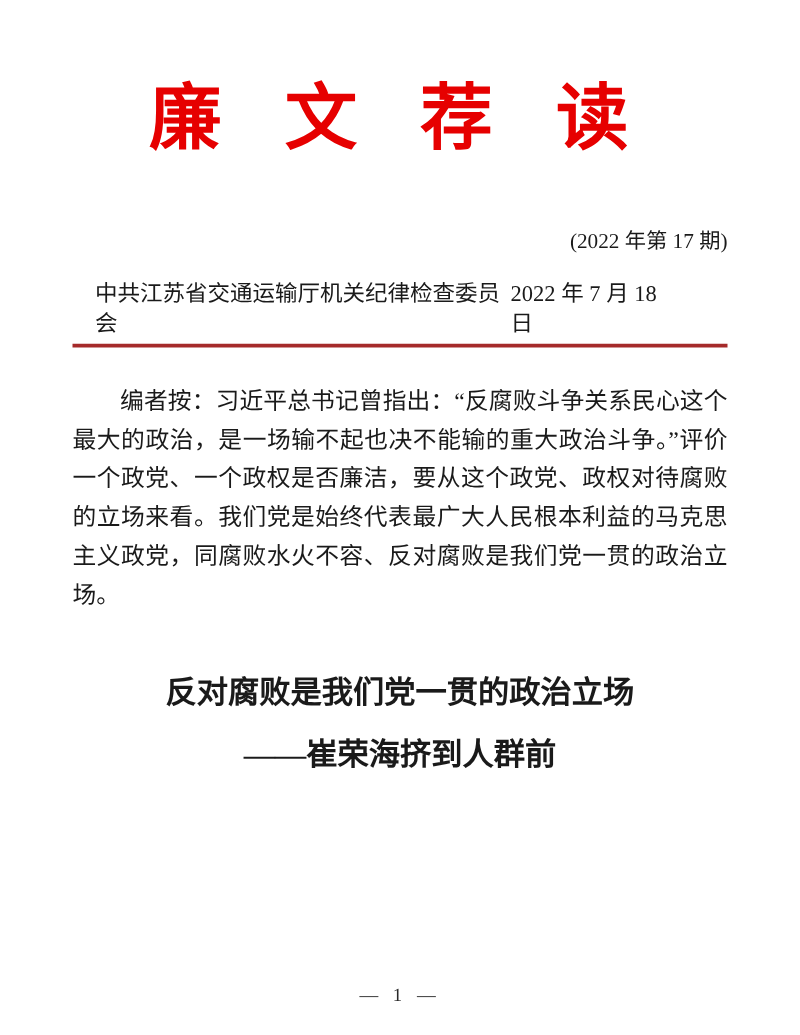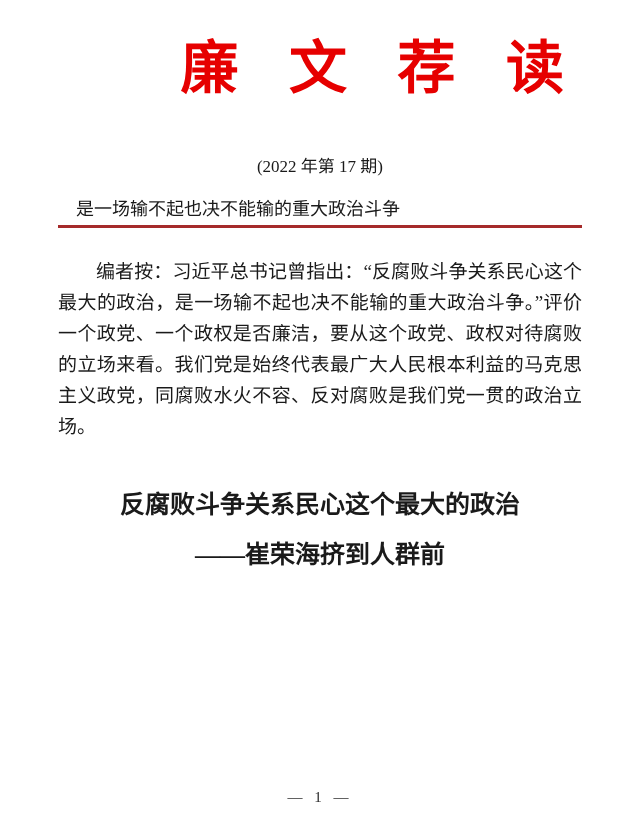--- a/index.html
+++ b/index.html
@@ -18,32 +18,32 @@
   .page{
     width:640px;height:828px;
     background:#ffffff;
     position:relative;
   }
   .content{
     margin:0 58px;
     width:524px;
   }
   .masthead{
-    padding-top:36px;
-    text-align:right;
+    padding-top:62px;
+    text-align:center;
     color:var(--masthead-red);
     font-size:58px;
     line-height:66px;
     font-weight:700;
     letter-spacing:18px;
     white-space:nowrap;
   }
   .issue-line{
     margin-top:54px;
-    text-align:center;
+    text-align:right;
     font-size:17px;
     line-height:22px;
   }
   .header-row{
     margin-top:19px;
     display:flex;
     justify-content:space-between;
     align-items:baseline;
     font-size:18px;
     line-height:24px;
@@ -91,29 +91,30 @@
 <body>
 
 <div class="page">
   <div class="content">
 
     <div class="masthead">廉 文 荐 读</div>
 
     <div class="issue-line">(2022 年第 17 期)</div>
 
     <div class="header-row">
-      <span>是一场输不起也决不能输的重大政治斗争</span>
+      <span>中共江苏省交通运输厅机关纪律检查委员会</span>
+      <span>2022 年 7 月 18 日</span>
     </div>
 
     <hr class="header-rule">
 
     <p class="editor-note">编者按：习近平总书记曾指出：“反腐败斗争关系民心这个最大的政治，是一场输不起也决不能输的重大政治斗争。”评价一个政党、一个政权是否廉洁，要从这个政党、政权对待腐败的立场来看。我们党是始终代表最广大人民根本利益的马克思主义政党，同腐败水火不容、反对腐败是我们党一贯的政治立场。</p>
 
     <div class="article-title">
-      <div>反腐败斗争关系民心这个最大的政治</div>
+      <div>反对腐败是我们党一贯的政治立场</div>
       <div>——崔荣海挤到人群前</div>
     </div>
 
 
   </div>
 
   <div class="page-footer">— 1 —</div>
 </div>
 
 </body></html>

